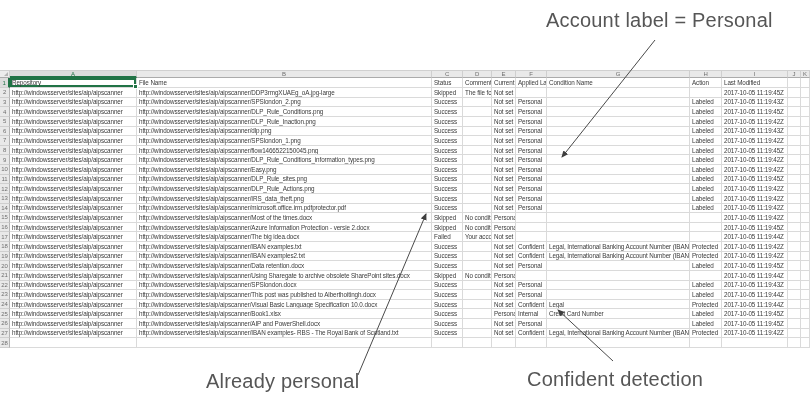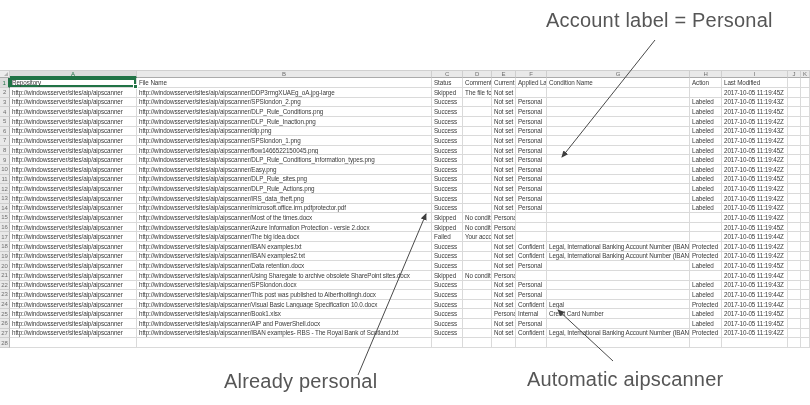--- a/index.html
+++ b/index.html
@@ -1,21 +1,21 @@
 <!DOCTYPE html>
 <html><head>
 <meta charset="utf-8">
 <style>
   * { margin:0; padding:0; box-sizing:border-box; }
   html,body { width:810px; height:405px; }
   body { position:relative; background:#ffffff; font-family:"Liberation Sans",sans-serif; overflow:hidden; }
 
   .annotation { position:absolute; color:#565656; font-size:20px; white-space:nowrap; letter-spacing:.2px; }
   #ann-default   { left:546px; top:9px;  }
-  #ann-already   { left:224px; top:370px;text-align:right; }
+  #ann-already   { left:206px; top:370px;text-align:right; }
   #ann-automatic { left:527px; top:368px; }
 
   .arrow-layer { position:absolute; left:0; top:0; width:810px; height:405px; pointer-events:none; }
 
   .sheet { position:absolute; left:0; top:70px; width:810px; font-size:6.3px; color:#3a3a3a; letter-spacing:-0.1px; }
 
   .hrow { display:flex; height:8px; background:#e9e9e9; border-top:1px solid #d0d0d0; }
   .hcell { display:flex; align-items:center; justify-content:center; font-size:6px; color:#6f6f6f;
            border-right:1px solid #cfcfcf; border-bottom:1px solid #ababab; overflow:hidden; }
   .hcell.active { background:#dcdcdc; color:#217346; border-bottom:2px solid #217346; }
@@ -455,13 +455,13 @@
     <marker id="ah" markerWidth="8" markerHeight="8" refX="6" refY="3" orient="auto">
       <path d="M0,0 L7,3 L0,6 z" fill="#3f3f3f"></path>
     </marker>
   </defs>
   <line x1="655" y1="40" x2="562" y2="157" stroke="#4a4a4a" stroke-width="1" marker-end="url(#ah)"></line>
   <line x1="358" y1="375" x2="426" y2="214" stroke="#4a4a4a" stroke-width="1" marker-end="url(#ah)"></line>
   <line x1="613" y1="361" x2="558" y2="310" stroke="#4a4a4a" stroke-width="1" marker-end="url(#ah)"></line>
 </svg>
 
 <div class="annotation" id="ann-already">Already personal</div>
-<div class="annotation" id="ann-automatic">Automatic aipscanner</div>
+<div class="annotation" id="ann-automatic">Confident detection</div>
 
 </body></html>

